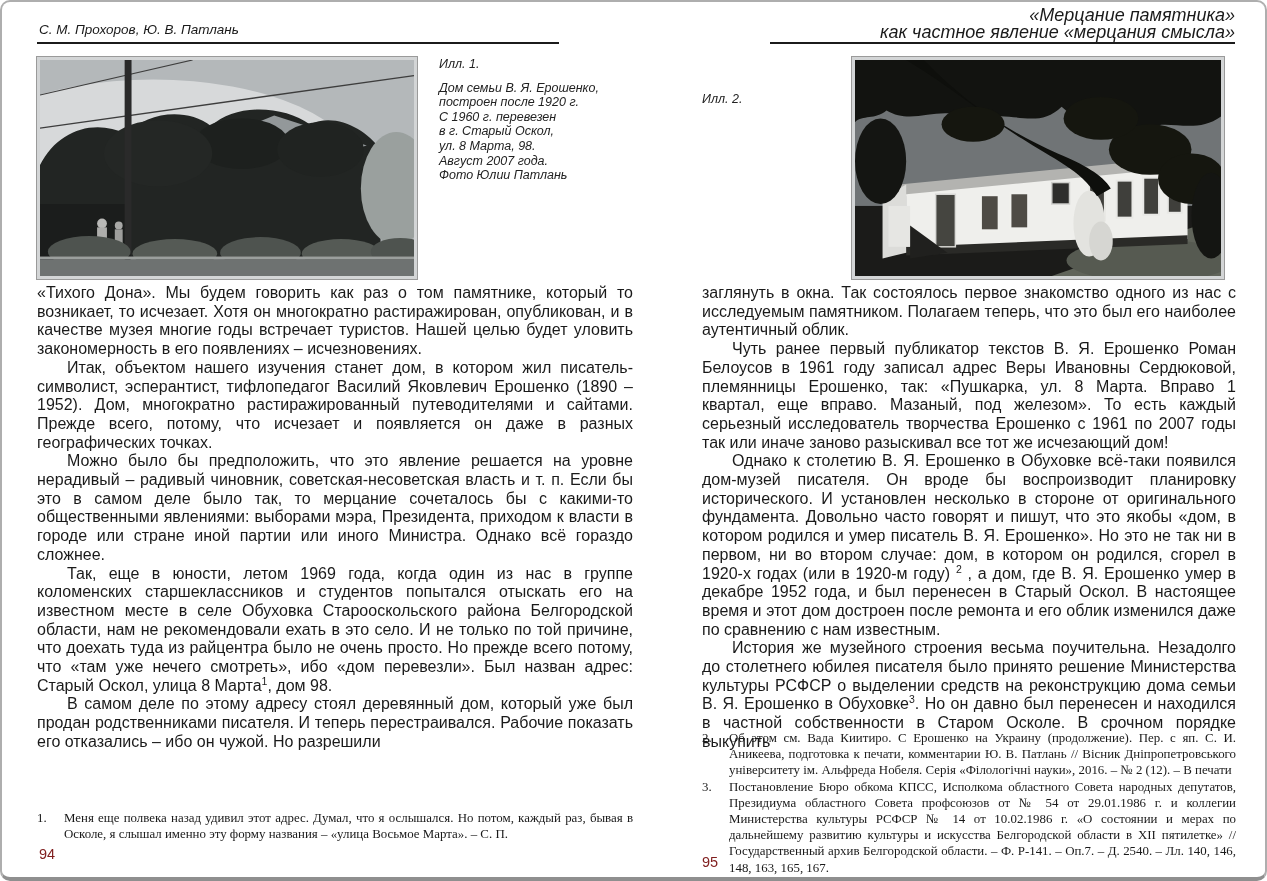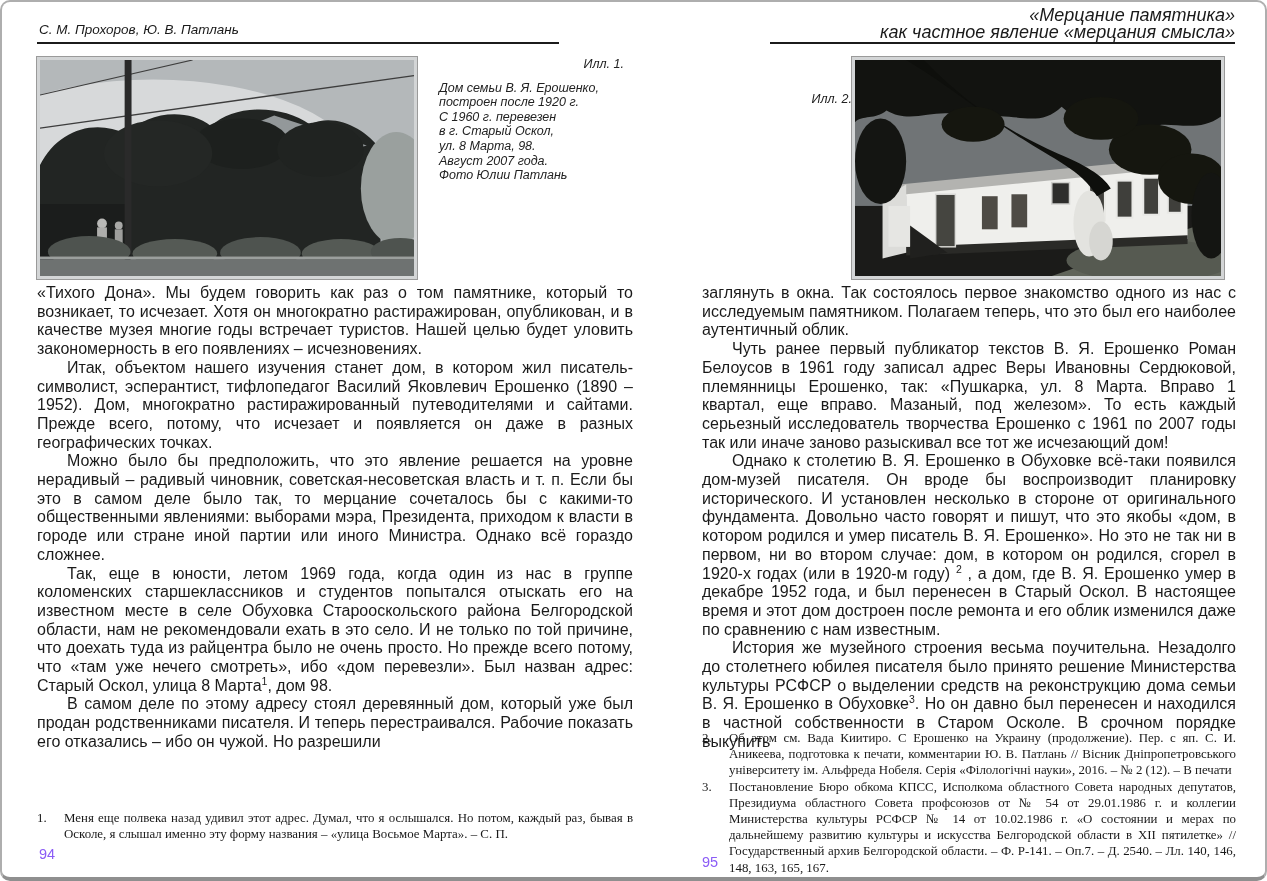--- a/index.html
+++ b/index.html
@@ -16,37 +16,37 @@
   .rule-right{position:absolute;left:768px;top:40px;width:465px;height:2px;background:#1b1b1b;}
   
   .photo{position:absolute;top:55px;height:222px;box-sizing:border-box;border:3px solid #d3d5d6;outline:1px solid #9a9a9a;background:#b7bbbd;}
   .photo svg{display:block;width:100%;height:100%;}
   .photo-1{left:35px;width:380px;}
   .photo-2{left:850px;width:372px;}
   
   .caption{position:absolute;top:55px;font-style:italic;font-size:12.5px;line-height:14.6px;color:#222;}
   .caption-1{left:437px;width:185px;}
   .caption-2{left:700px;width:150px;margin-top:35px;}
-  .cap-label{margin-bottom:9px;text-align:right;}
+  .cap-label{margin-bottom:9px;}
   
   .bodycol{position:absolute;top:282px;}
   .body-left{left:35px;width:596px;}
   .body-right{left:700px;width:534px;}
   p.para{margin:0;font-size:16px;line-height:18.7px;text-align:justify;}
   p.para.indent{text-indent:30px;}
   p.para sup{font-size:10.5px;line-height:0;vertical-align:super;}
   
   .fns{position:absolute;font-family:"Liberation Serif",serif;font-size:12.9px;line-height:16.2px;color:#191919;}
   .fns-left{left:35px;top:808px;width:596px;}
   .fns-right{left:700px;top:728px;width:534px;}
   .fn{display:flex;}
   .fn-num{flex:0 0 27px;}
   .fn-text{flex:1;text-align:justify;}
   
-  .pagenum{position:absolute;font-size:14.5px;color:#8b5cf6;}
+  .pagenum{position:absolute;font-size:14.5px;color:#7f1d1d;}
   .pn-left{left:37px;top:844px;}
   .pn-right{left:700px;top:852px;width:533px;text-align:left;}
 </style>
 </head>
 <body>
 
 <div class="sheet">
 
   <div class="hdr-left">С. М. Прохоров, Ю. В. Патлань</div>
   <div class="rule-left"></div>

